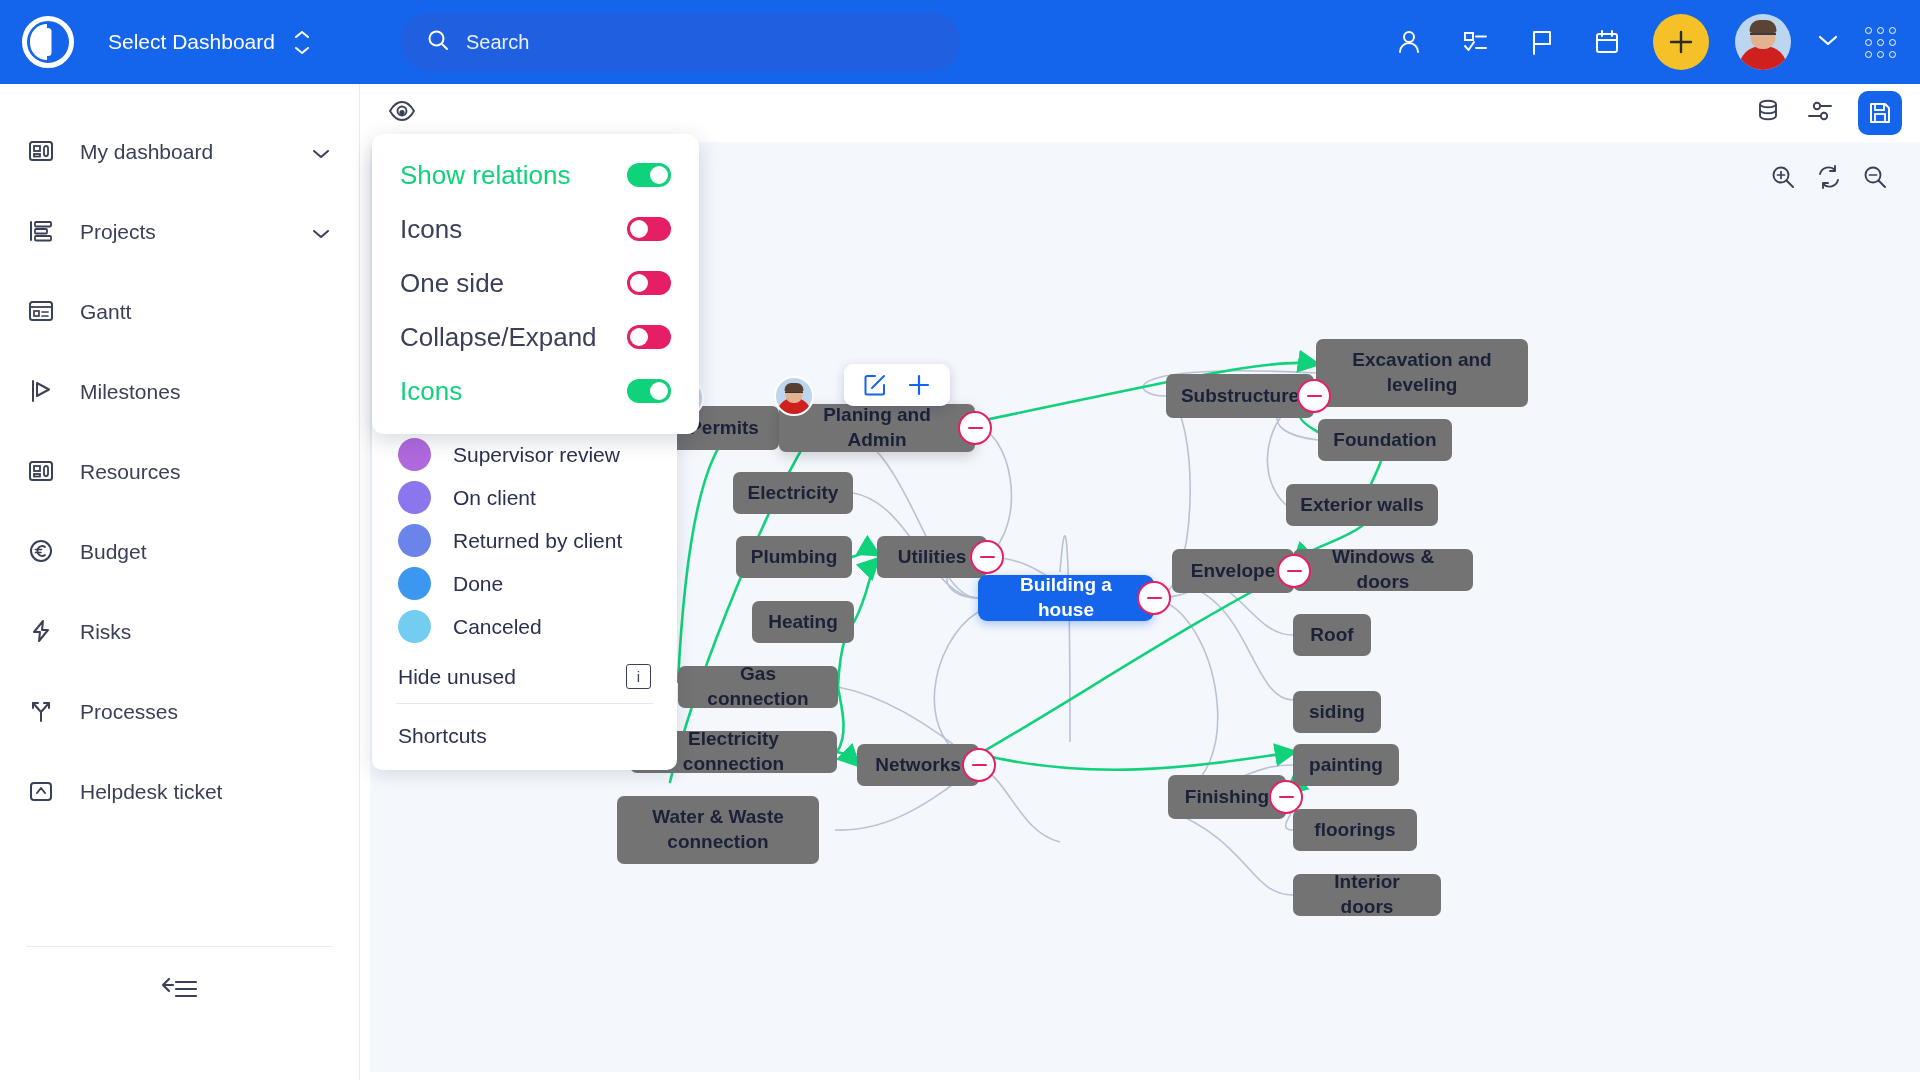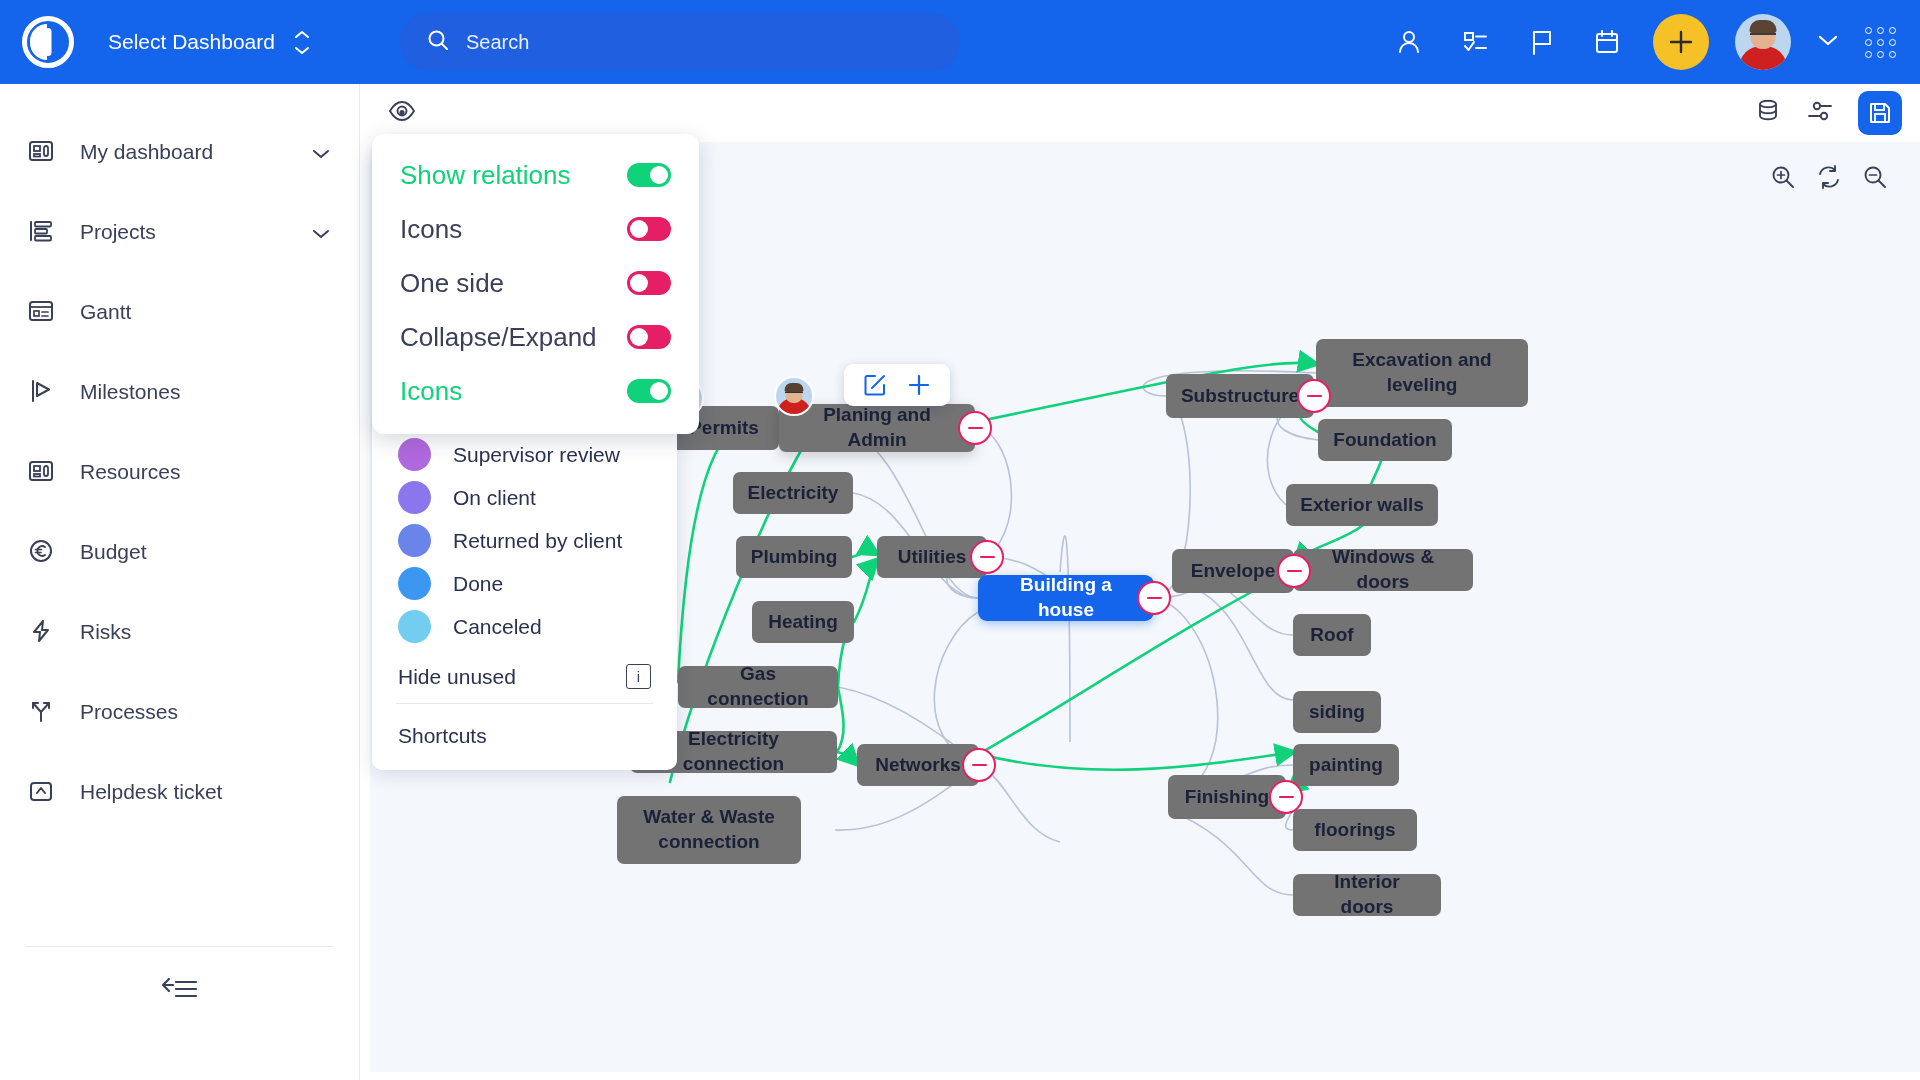--- a/index.html
+++ b/index.html
@@ -537,21 +537,21 @@
           <div class="node" style="left: 308px; top: 524px; width: 160px; height: 42px;">
             <span>Gas connection</span>
           </div>
           <div class="node" style="left: 260px; top: 589px; width: 207px; height: 42px;">
             <span>Electricity connection</span>
           </div>
           <div class="node" style="left: 487px; top: 602px; width: 122px; height: 42px;">
             <span>Networks</span>
           </div>
           <div class="collapse-dot" style="left: 592px; top: 606px;"></div>
-          <div class="node" style="left: 247px; top: 654px; width: 184px; height: 68px;">
+          <div class="node" style="left: 247px; top: 654px; width: 202px; height: 68px;">
             <span>Water &amp; Waste connection</span>
           </div>
           <div class="node root" style="left: 608px; top: 433px; width: 176px; height: 46px;">
             <span>Building a house</span>
           </div>
           <div class="collapse-dot" style="left: 767px; top: 439px;"></div>
           <div class="node" style="left: 796px; top: 232px; width: 148px; height: 44px;">
             <span>Substructure</span>
           </div>
           <div class="collapse-dot" style="left: 927px; top: 237px;"></div>

